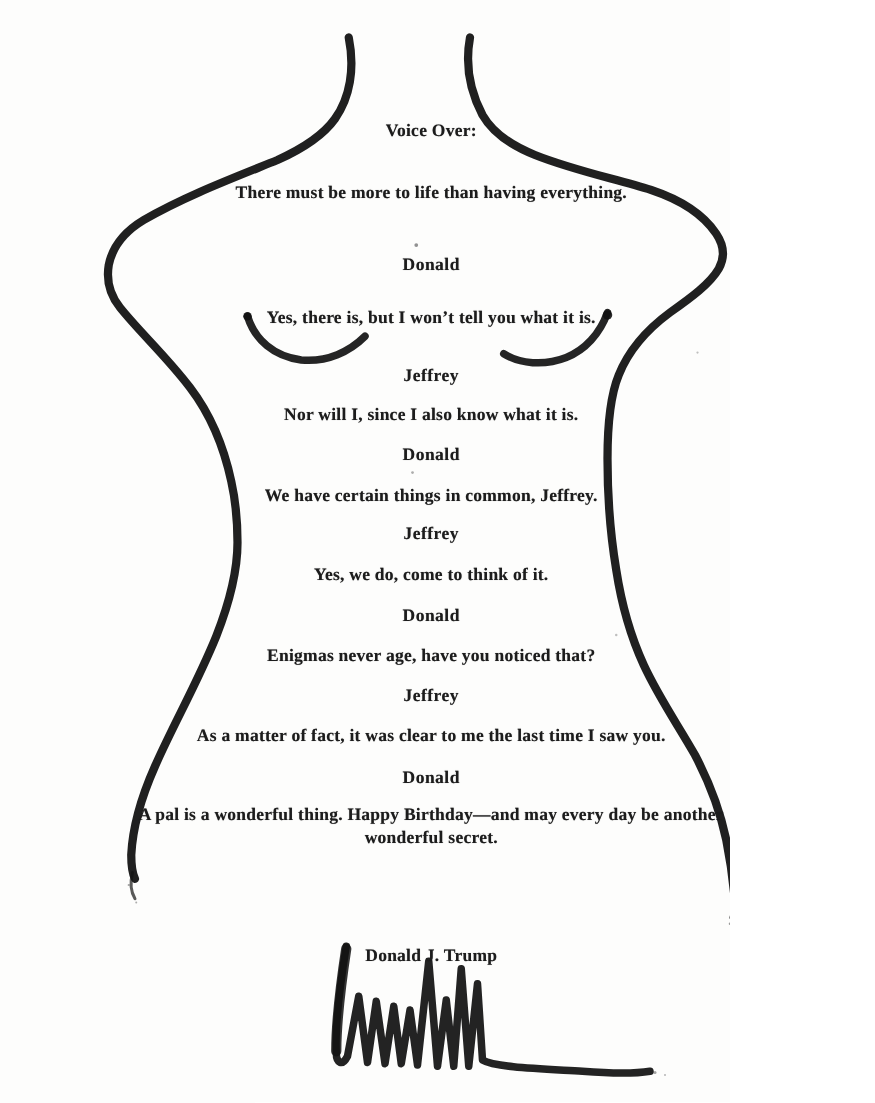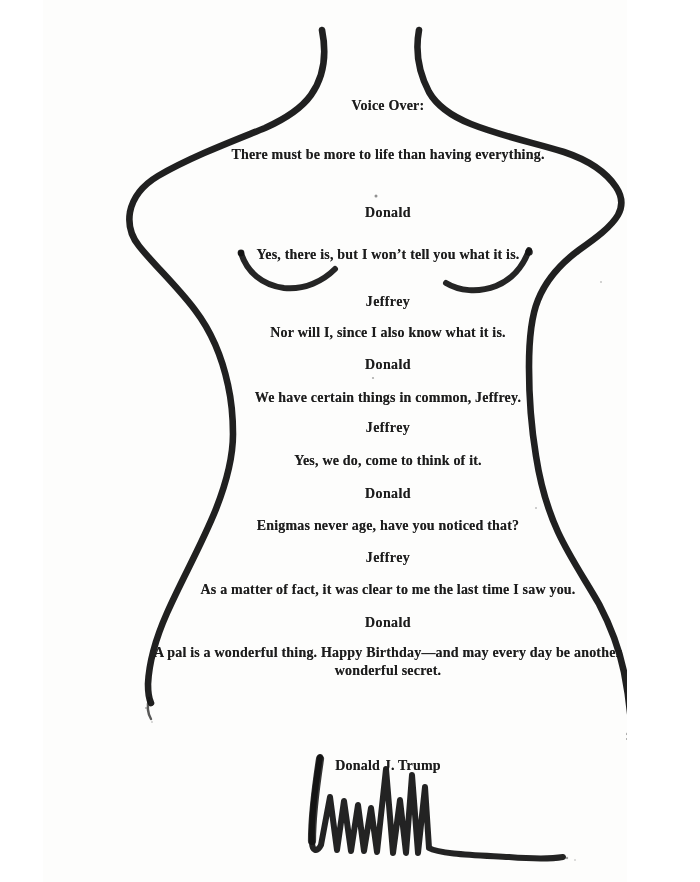--- a/index.html
+++ b/index.html
@@ -2,21 +2,20 @@
 <html><head>
 <meta charset="utf-8">
 <style>
   html,body{margin:0;padding:0;background:#ffffff;}
   .page{
     position:relative;
     width:584px;height:882px;
     background:#fdfdfc;
     overflow:hidden;
     font-family:"Liberation Serif", serif;
-    margin-left:43px;
   }
   .art{position:absolute;left:0;top:0;width:700px;height:882px;}
   .text-layer{position:absolute;left:-5px;top:0;width:700px;height:882px;}
   .line{
     position:absolute;left:0;width:700px;
     text-align:center;
     font-weight:bold;
     font-size:14px;
     line-height:16px;
     color:#1c1c1c;

